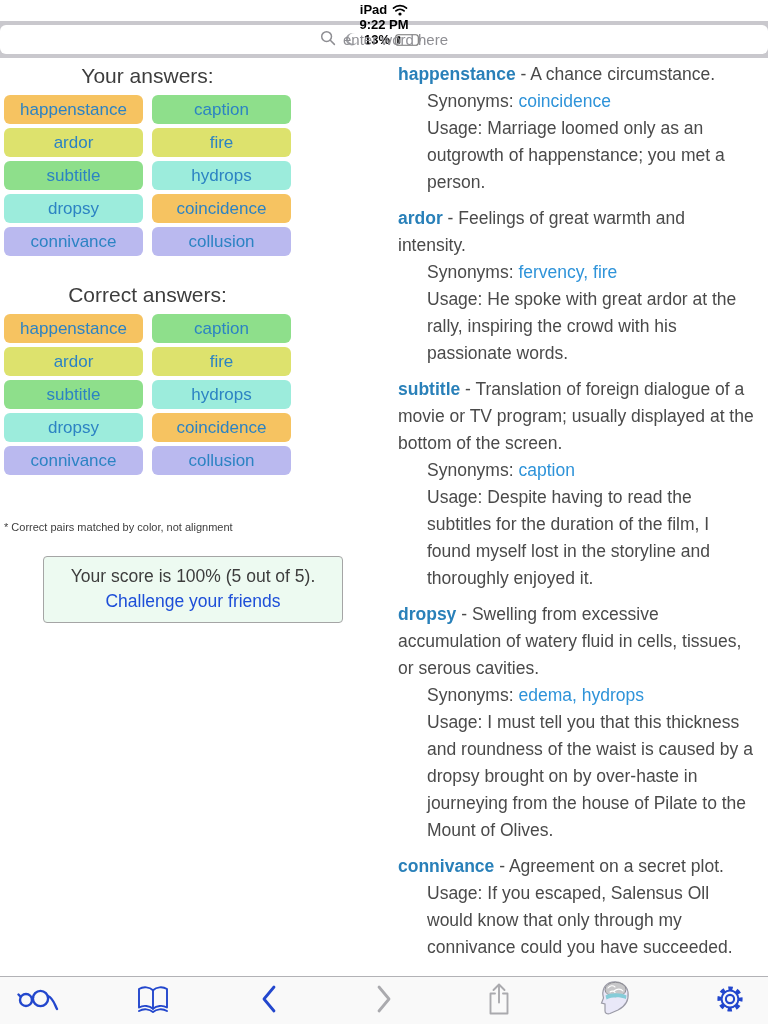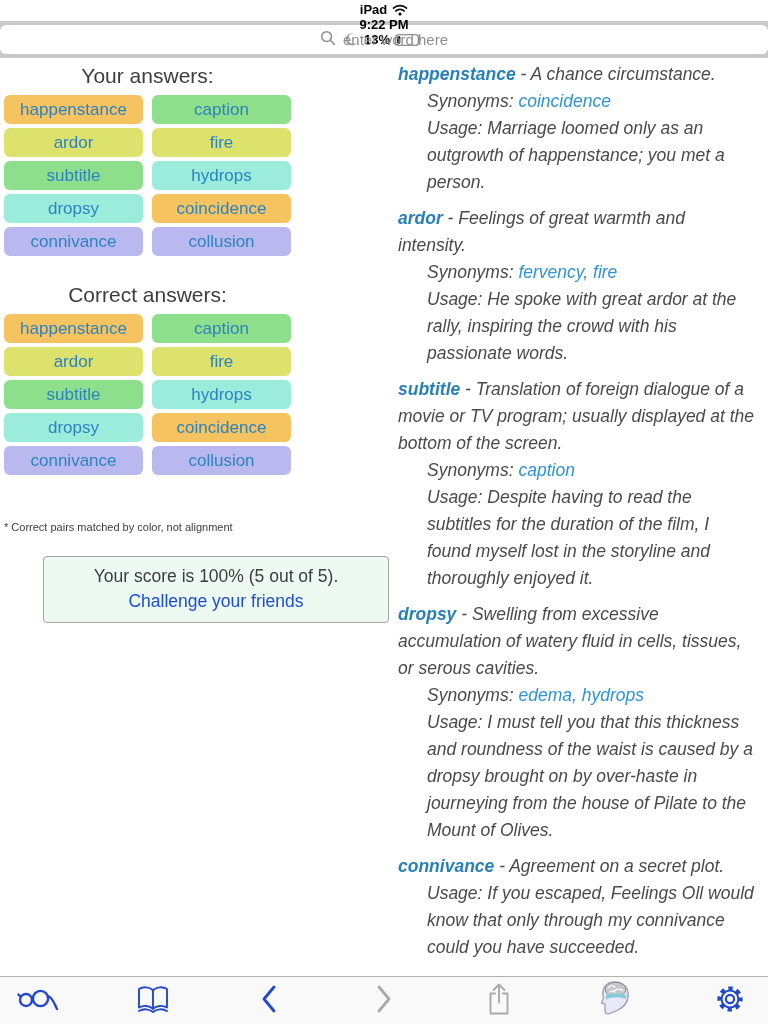--- a/index.html
+++ b/index.html
@@ -36,21 +36,20 @@
     color: #8e8e93; font-size: 15px;
   }
 
   
   .content { display: flex; height: 919px; overflow: hidden; }
   .left-col { width: 398px; flex: 0 0 398px; padding: 3px 8px 0 4px; }
   .right-col {
     flex: 1; padding: 3px 13px 0 0;
     font-size: 17.5px; line-height: 27px; color: #4a4a4a;
     overflow: hidden;
-    font-style: italic;
   }
 
   .col-heading {
     width: 287px; margin: 3px 0 7px 0;
     font-size: 21px; font-weight: 400; color: #3d3d3d;
     text-align: center;
   }
   .col-heading.second { margin-top: 27px; }
 
   .chips-grid {
@@ -60,21 +59,21 @@
   }
   .chip {
     height: 29px; border-radius: 6px;
     display: flex; align-items: center; justify-content: center;
     font-size: 17px; color: #2c83c3;
   }
 
   .note { margin-top: 46px; font-size: 11px; color: #3d3d3d; }
 
   .score-box {
-    width: 346px; margin: 23px 0 0 39px;
+    width: 300px; margin: 23px 0 0 39px;
     background: #edfaf1;
     border: 1px solid #a5a5a5; border-radius: 4px;
     padding: 7px 6px 8px 6px;
     text-align: center; font-size: 17.5px; color: #3d3d3d;
     line-height: 25px;
   }
   .score-link { color: #1d4ed8; }
 
   
   .def-entry { margin-bottom: 9px; }
@@ -250,21 +249,21 @@
         <div class="def-entry">
     <div class="def-main"><span class="def-word">dropsy</span><span> - Swelling from excessive accumulation of watery fluid in cells, tissues, or serous cavities.</span></div>
     <div class="def-indent">
       <div><span>Synonyms: </span><span><span class="syn-link">edema</span><span class="syn-sep">, </span><span class="syn-link">hydrops</span></span></div>
       <div>Usage: I must tell you that this thickness and roundness of the waist is caused by a dropsy brought on by over-haste in journeying from the house of Pilate to the Mount of Olives.</div>
     </div>
   </div>
         <div class="def-entry">
     <div class="def-main"><span class="def-word">connivance</span><span> - Agreement on a secret plot.</span></div>
     <div class="def-indent">
-      <div>Usage: If you escaped, Feelings Oll would know that only through my connivance could you have succeeded.</div>
+      <div>Usage: If you escaped, Salensus Oll would know that only through my connivance could you have succeeded.</div>
     </div>
   </div>
       </div>
   </div>
 
 </div>
 
 <div class="toolbar">
   <button class="tool-btn">
     <span>

